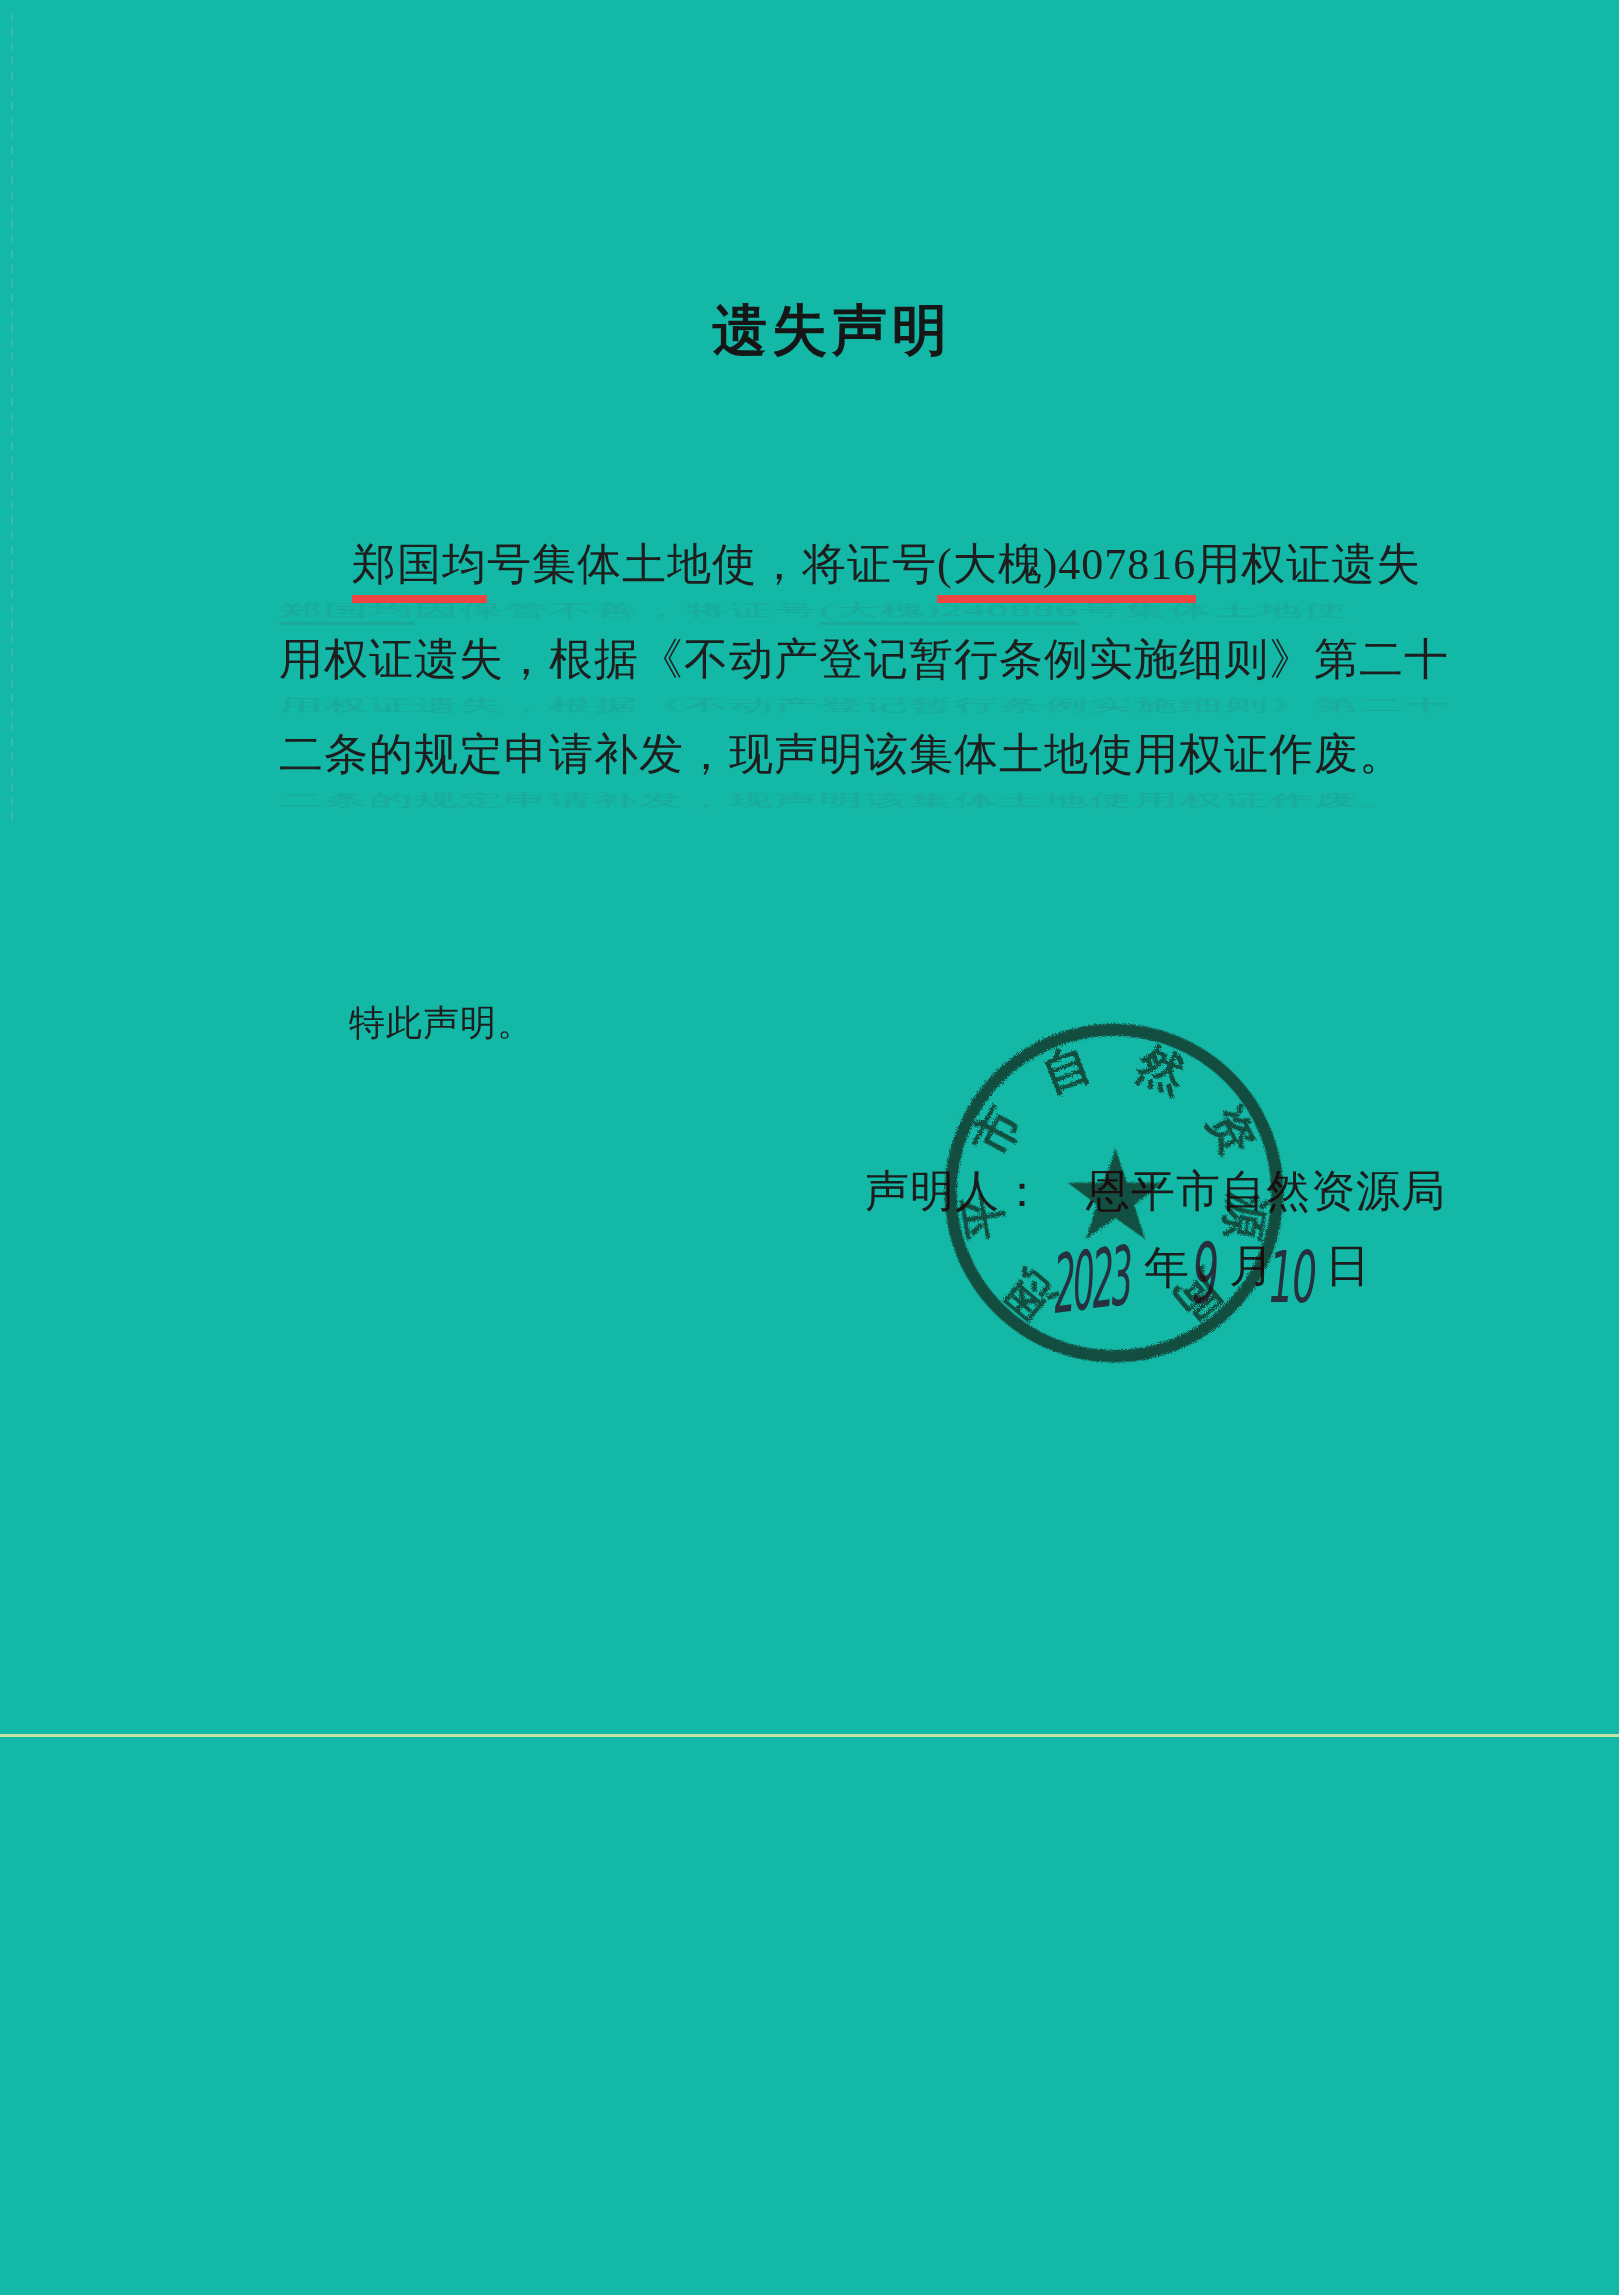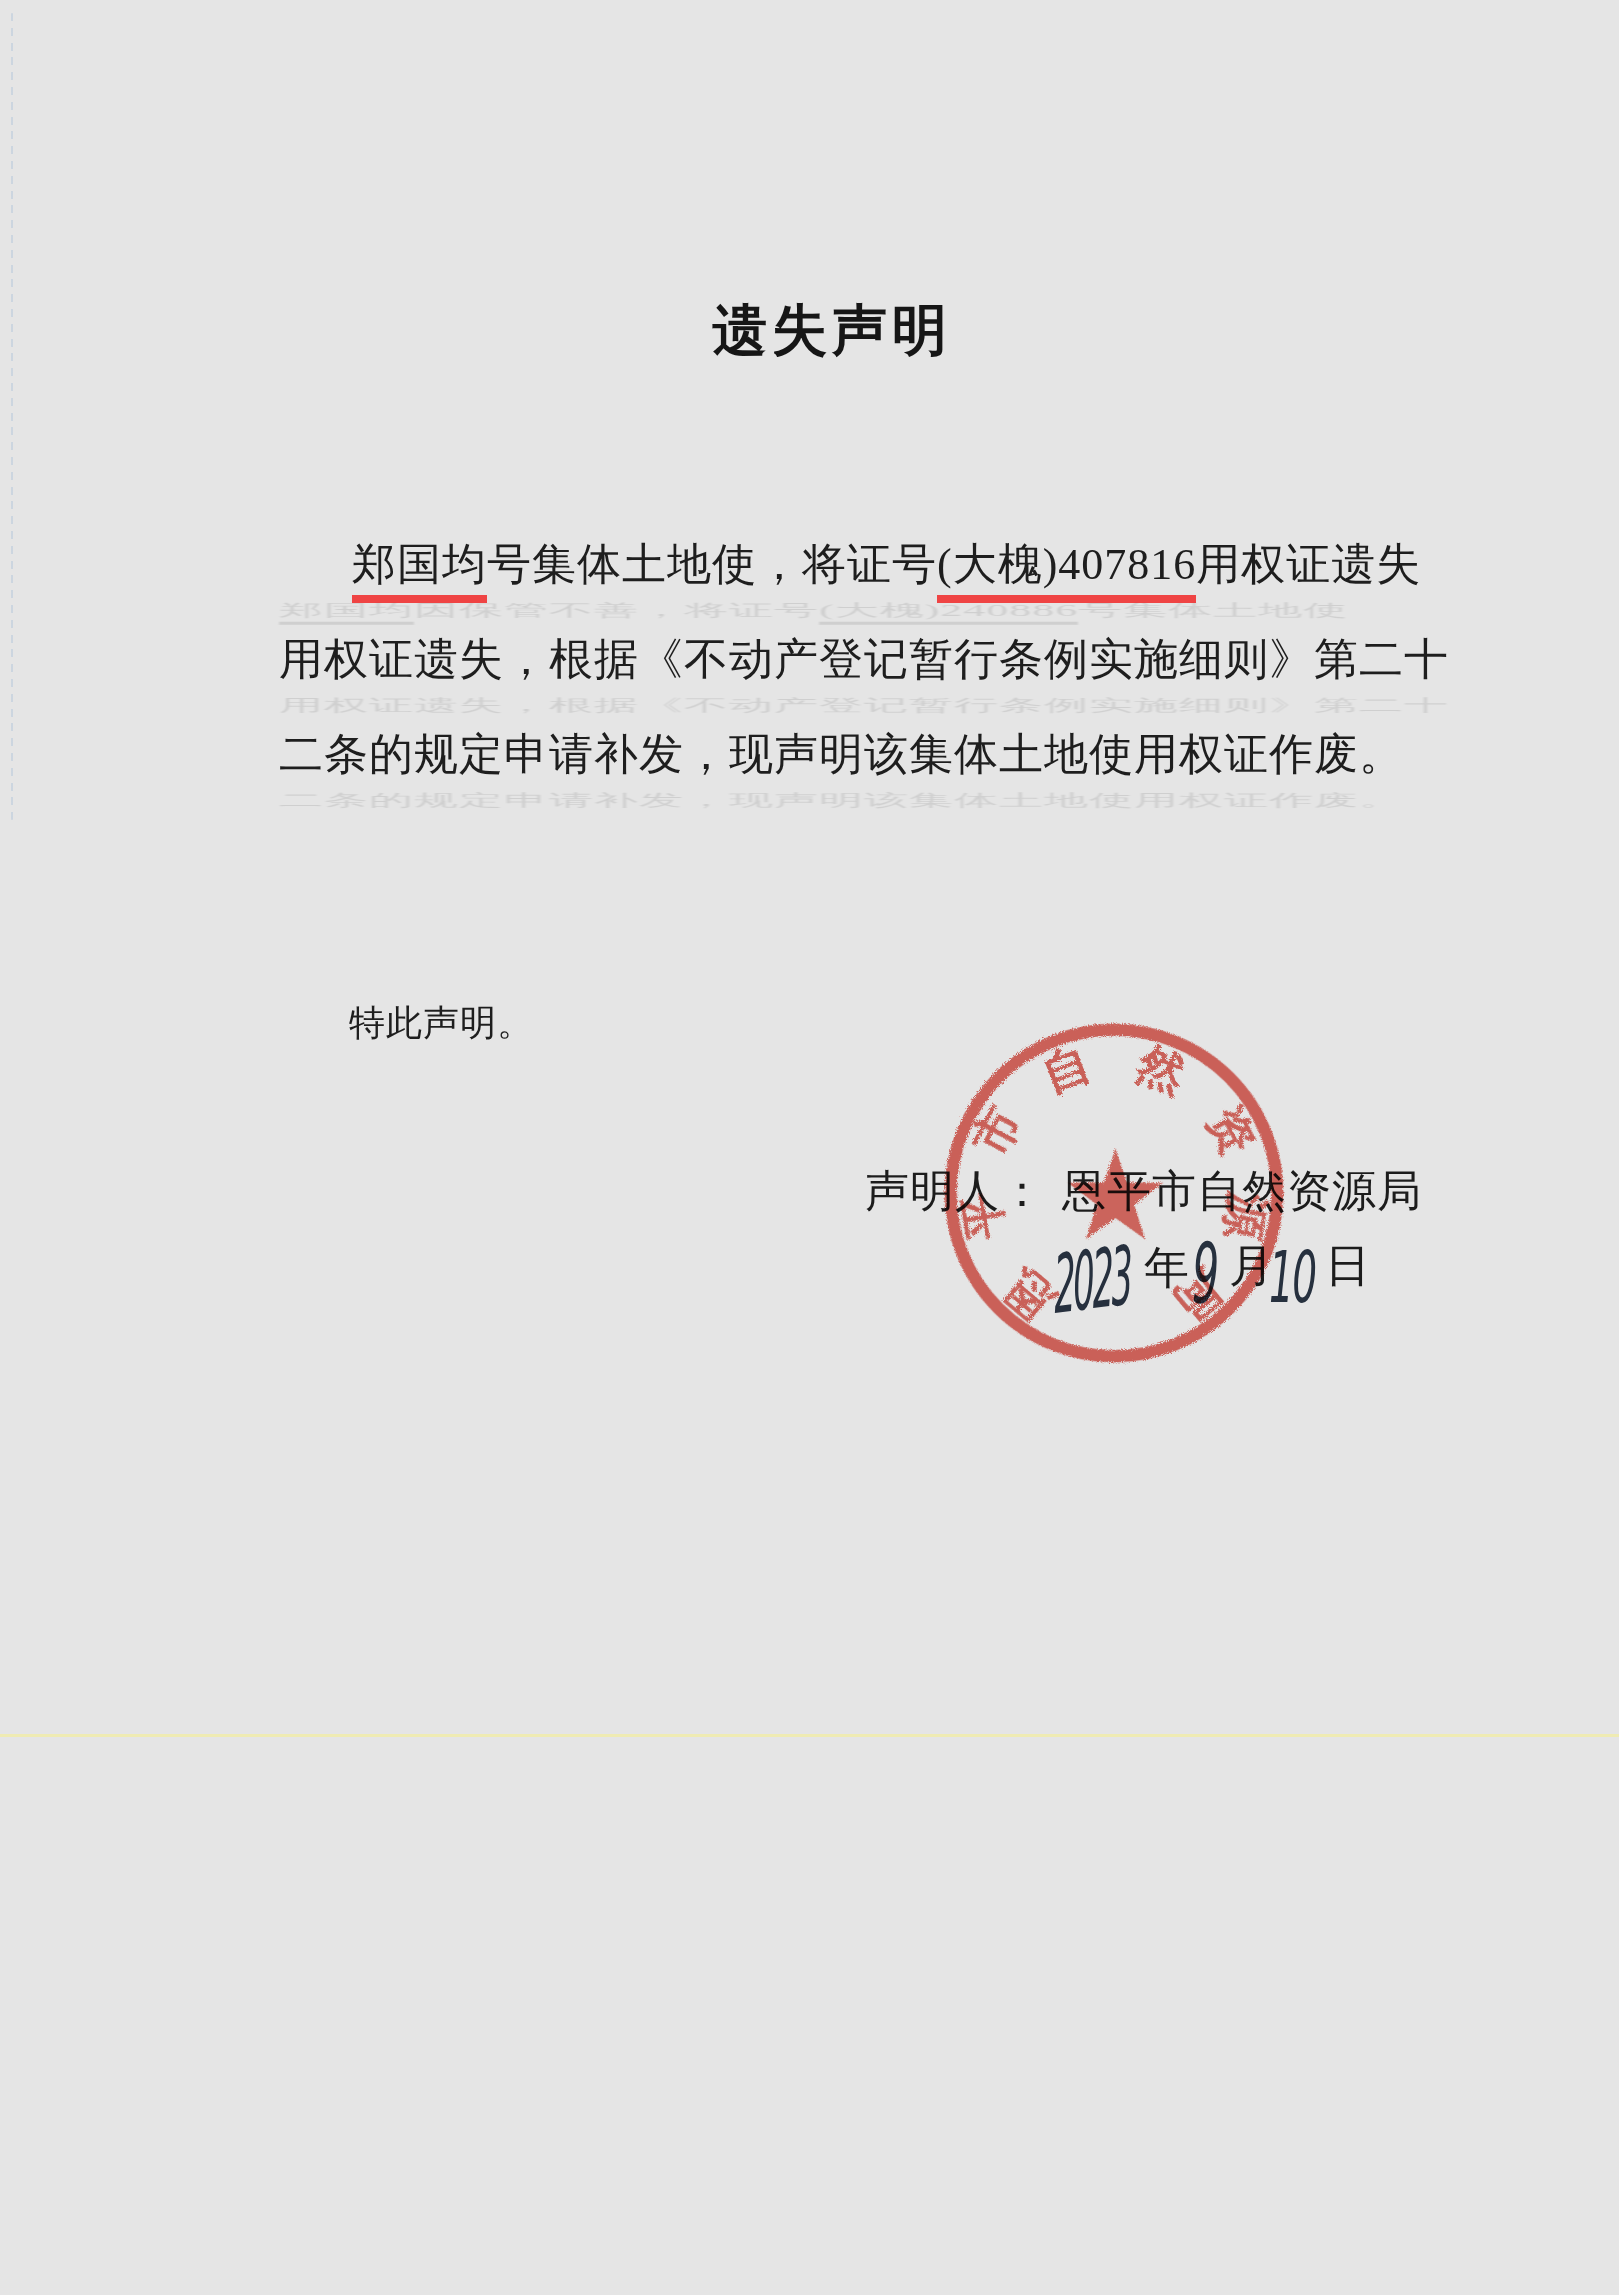--- a/index.html
+++ b/index.html
@@ -5,21 +5,21 @@
   html,body{margin:0;padding:0;}
   body{
     width:1620px;height:2295px;
     background:#ffffff;
     font-family:"Liberation Serif","DejaVu Serif",serif;
     position:relative;
     overflow:hidden;
   }
   .page{
     position:absolute;inset:0;
-    background:#e5e5e5;
+    background:#14b8a6;
   }
   
   .title{
     position:absolute;top:294px;left:0;width:100%;
     margin:0;text-align:center;
     font-size:55px;font-weight:bold;color:#161616;
     letter-spacing:4.9px;
     transform:translateX(22px);
     white-space:nowrap;
   }
@@ -50,21 +50,21 @@
   
   .closing{
     position:absolute;left:349px;top:999px;
     font-size:36px;color:#1e1e1e;letter-spacing:1px;white-space:nowrap;
   }
   
   .signature{
     position:absolute;left:865px;top:1162px;
     font-size:44px;color:#1c1c1c;letter-spacing:1px;white-space:nowrap;
   }
-  .signature .name{margin-left:17px;}
+  .signature .name{margin-left:41px;}
   
   .date-unit{
     position:absolute;
     font-size:45px;color:#1c1c1c;white-space:nowrap;
   }
   .du-year{left:1144px;top:1238px;}
   .du-month{left:1229px;top:1236px;}
   .du-day{left:1325px;top:1236px;}
   .hw{
     position:absolute;

